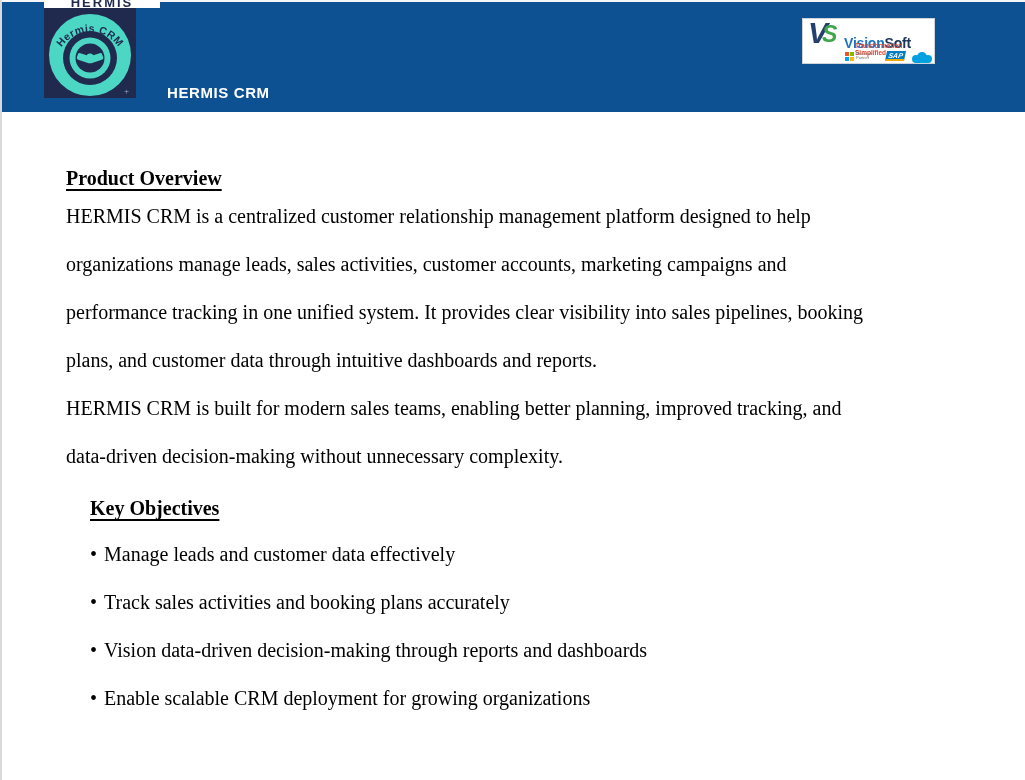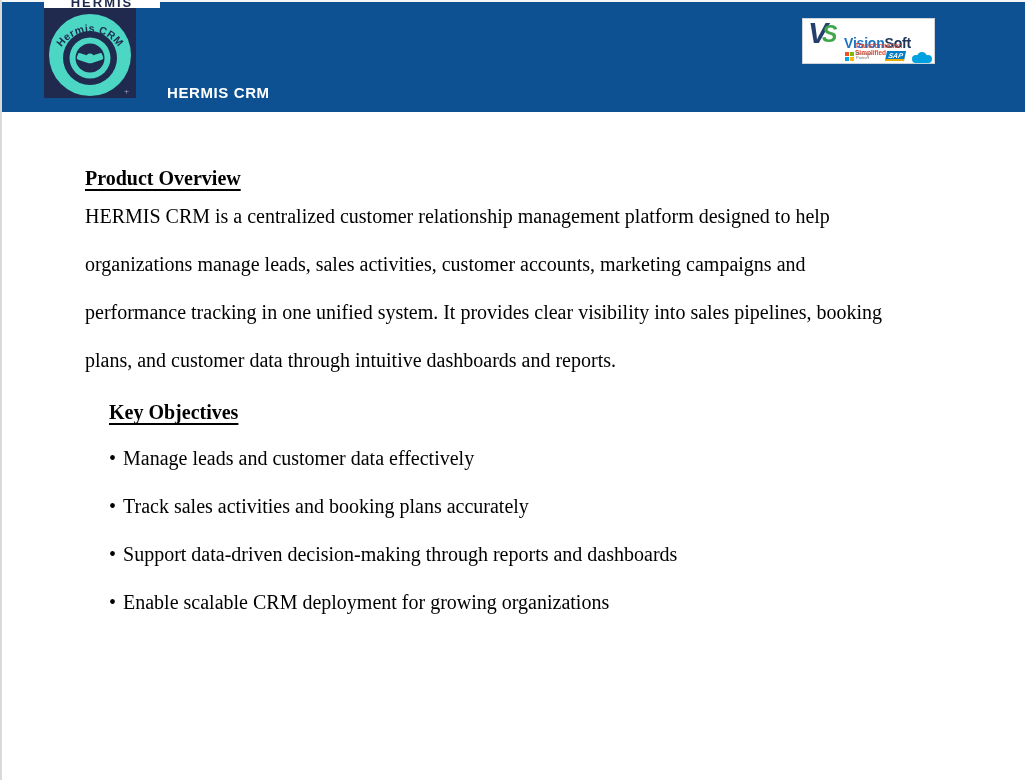--- a/index.html
+++ b/index.html
@@ -53,21 +53,21 @@
   .ms-grid i:nth-child(4){background:#ffb900;}
   .ms-text{font-size:4px;line-height:4px;color:#737373;}
   .sap{
     width:22px;height:10px;background:#007cc5;transform:skewX(-12deg);
     color:#fff;font-size:7px;font-weight:bold;font-style:italic;
     text-align:center;line-height:10px;border-bottom:2px solid #f0ab00;box-sizing:border-box;
   }
   .sf{position:relative;width:24px;height:12px;}
   
   .doc{
-    padding:52px 0 0 83px;width:800px;
+    padding:52px 0 0 64px;width:800px;
     font-size:20px;line-height:48px;color:#000;
   }
   .doc h2{
     font-size:20px;line-height:28px;margin:0;font-weight:bold;
     text-decoration:underline;text-decoration-thickness:2px;text-underline-offset:4px;
   }
   .doc h2.key{margin-top:14px;margin-bottom:8px;margin-left:24px;}
   .doc p{margin:0;}
   .bullet{white-space:nowrap;margin-left:24px;}
   .bullet .marker{margin-right:7px;}
@@ -133,30 +133,31 @@
         </svg>
       </div>
     </div>
   </div>
 </header>
 
 <main class="doc">
   <section>
     <h2>Product Overview</h2>
     <p>HERMIS CRM is a centralized customer relationship management platform designed to help organizations manage leads, sales activities, customer accounts, marketing campaigns and performance tracking in one unified system. It provides clear visibility into sales pipelines, booking plans, and customer data through intuitive dashboards and reports.</p>
+    <p>HERMIS CRM is built for modern sales teams, enabling better planning, improved tracking, and data-driven decision-making without unnecessary complexity.</p>
   </section>
 
   <section>
     <h2 class="key">Key Objectives</h2>
     <div class="bullet">
       <span class="marker">•</span><span>Manage leads and customer data effectively</span>
     </div>
     <div class="bullet">
       <span class="marker">•</span><span>Track sales activities and booking plans accurately</span>
     </div>
     <div class="bullet">
-      <span class="marker">•</span><span>Support data-driven decision-making through reports and dashboards</span>
+      <span class="marker">•</span><span>Vision data-driven decision-making through reports and dashboards</span>
     </div>
     <div class="bullet">
       <span class="marker">•</span><span>Enable scalable CRM deployment for growing organizations</span>
     </div>
   </section>
 </main>
 
 </body></html>

